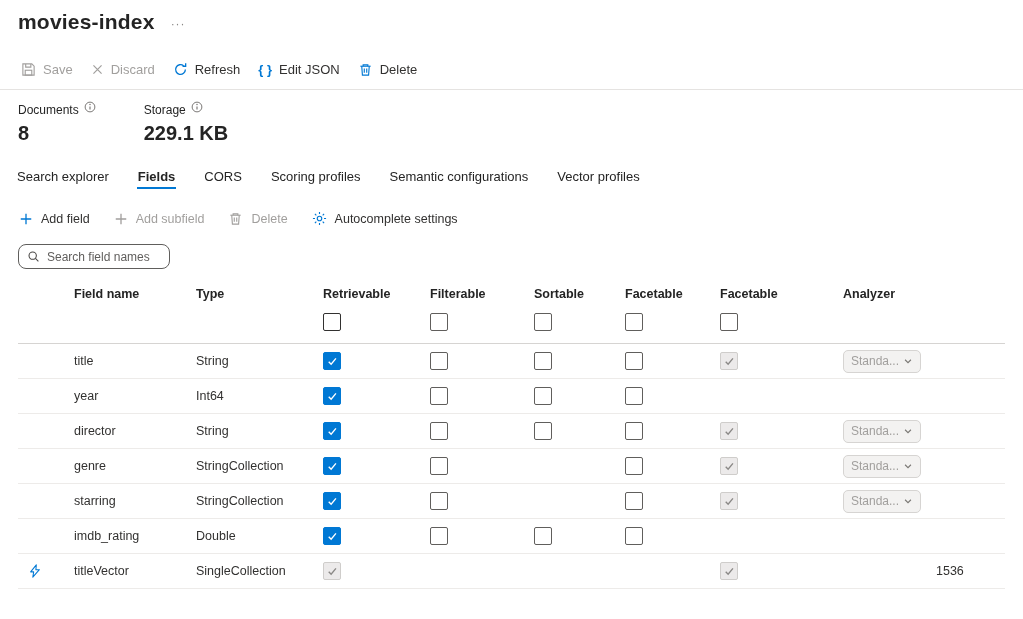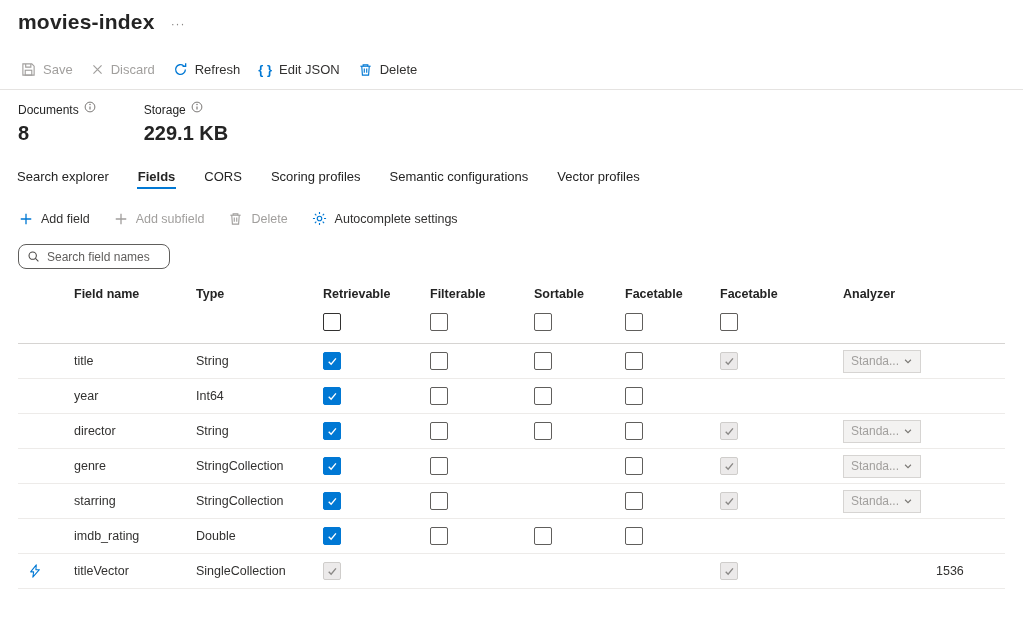--- a/index.html
+++ b/index.html
@@ -43,21 +43,21 @@
   .trow{align-items:center;height:35px;border-bottom:1px solid #edebe9}
   .cell{font-size:12.5px;color:#323130;display:flex;align-items:center;white-space:nowrap}
   .iconcell{padding-left:10px}
   .bolt{color:#0078d4;line-height:0}
 
   .cb{width:18px;height:18px;min-width:18px;border:1px solid #605e5c;border-radius:2px;background:#fff;display:inline-flex;align-items:center;justify-content:center;cursor:pointer;color:transparent}
   .cb.checked{background:#0078d4;border-color:#0078d4;color:#fff}
   .cb.dis-checked{background:#eceaea;border-color:#cfcdcb;color:#8a8886;cursor:default}
   .cb.hdr-first{border-color:#323130}
 
-  .dropdown{display:inline-flex;align-items:center;justify-content:space-between;width:78px;height:23px;padding:0 7px;background:#f3f2f1;border:1px solid #d6d4d2;border-radius:0}
+  .dropdown{display:inline-flex;align-items:center;justify-content:space-between;width:78px;height:23px;padding:0 7px;background:#f3f2f1;border:1px solid #d6d4d2;border-radius:5px}
   .dd-text{font-size:12px;color:#a19f9d;overflow:hidden;white-space:nowrap}
   .chev{color:#7a7874;line-height:0}
 </style>
 </head>
 <body>
 
 <div class="page">
   <div class="header">
     <h1>movies-index</h1>
     <span class="ellipsis">···</span>

